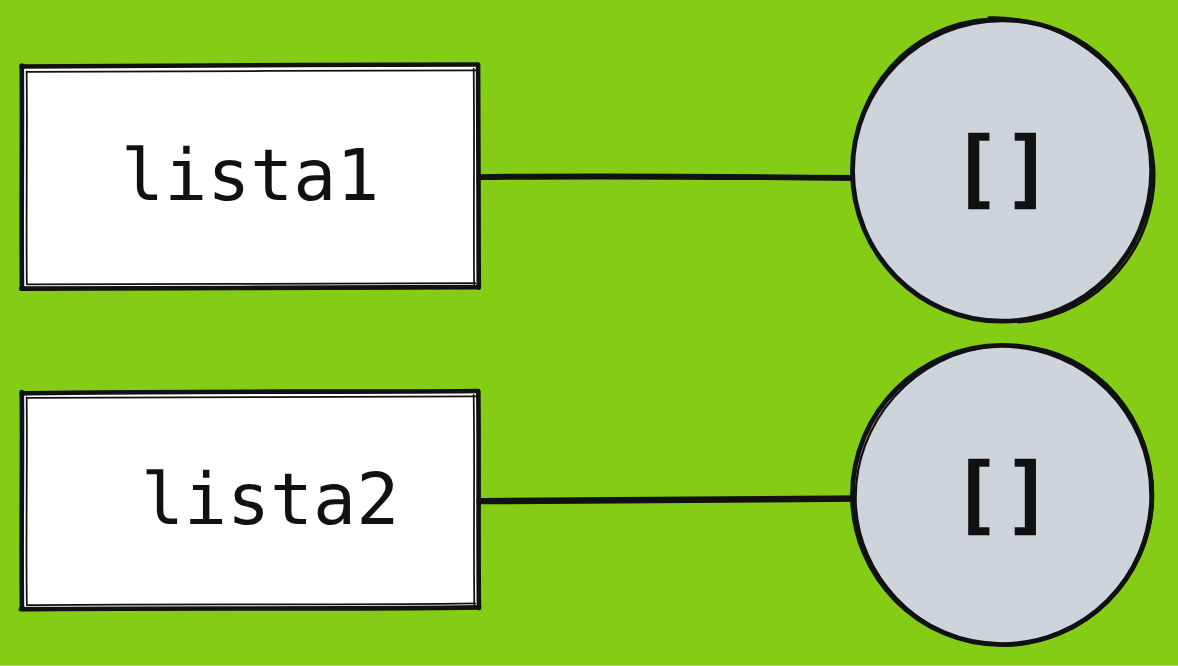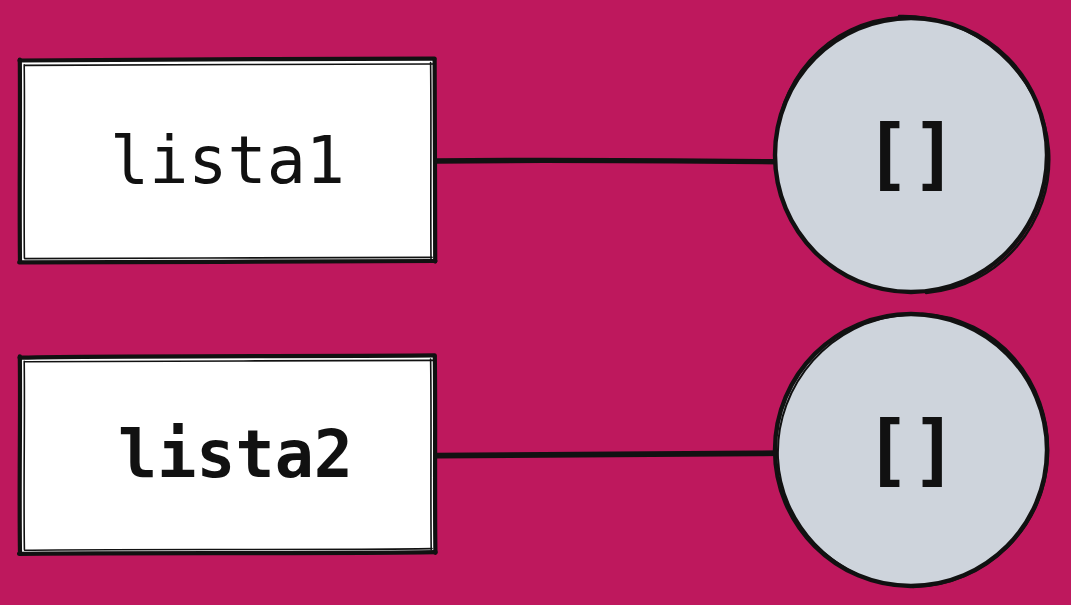--- a/index.html
+++ b/index.html
@@ -10,21 +10,21 @@
   body {
     width: 1071px;
     height: 605px;
     overflow: hidden;
     font-family: "DejaVu Sans Mono", monospace;
   }
   #canvas {
     position: relative;
     width: 1071px;
     height: 605px;
-    background: #be185d;
+    background: #84cc16;
   }
   #sketch-layer {
     position: absolute;
     left: 0;
     top: 0;
     width: 1071px;
     height: 605px;
   }
   .node-label {
     position: absolute;
@@ -45,21 +45,21 @@
   .circle-label {
     font-family: "DejaVu Sans Mono", monospace;
     font-size: 78px;
     font-weight: 700;
     line-height: 1;
   }
   
   #box-label-1 { left: 20px;  top: 58px;  width: 415px; height: 204px; }
   #circle-label-1 { left: 774px; top: 15px;  width: 274px; height: 278px; }
   
-  #box-label-2 { left: 28px;  top: 355px; width: 415px; height: 198px; font-weight: bold; }
+  #box-label-2 { left: 38px;  top: 355px; width: 415px; height: 198px; }
   #circle-label-2 { left: 774px; top: 313px; width: 274px; height: 273px; }
 </style>
 </head>
 <body>
 
 <div id="canvas">
 
   <svg id="sketch-layer" viewBox="0 0 1071 605" xmlns="http://www.w3.org/2000/svg">
 
     <g>

